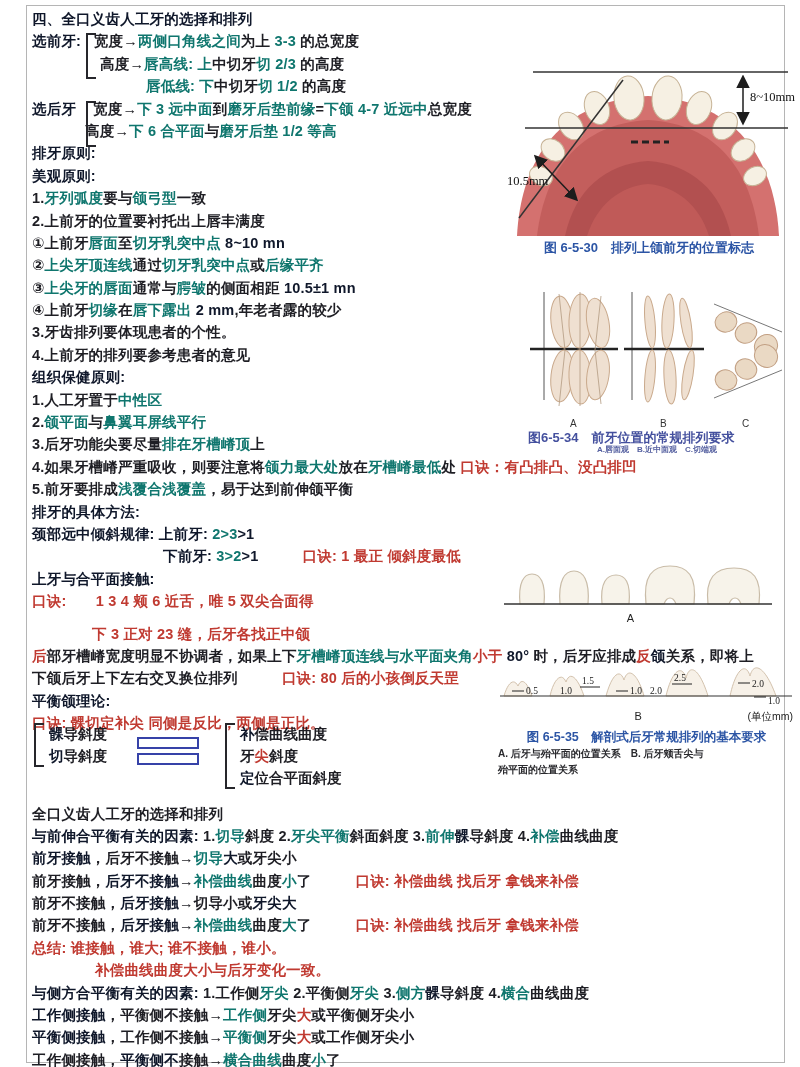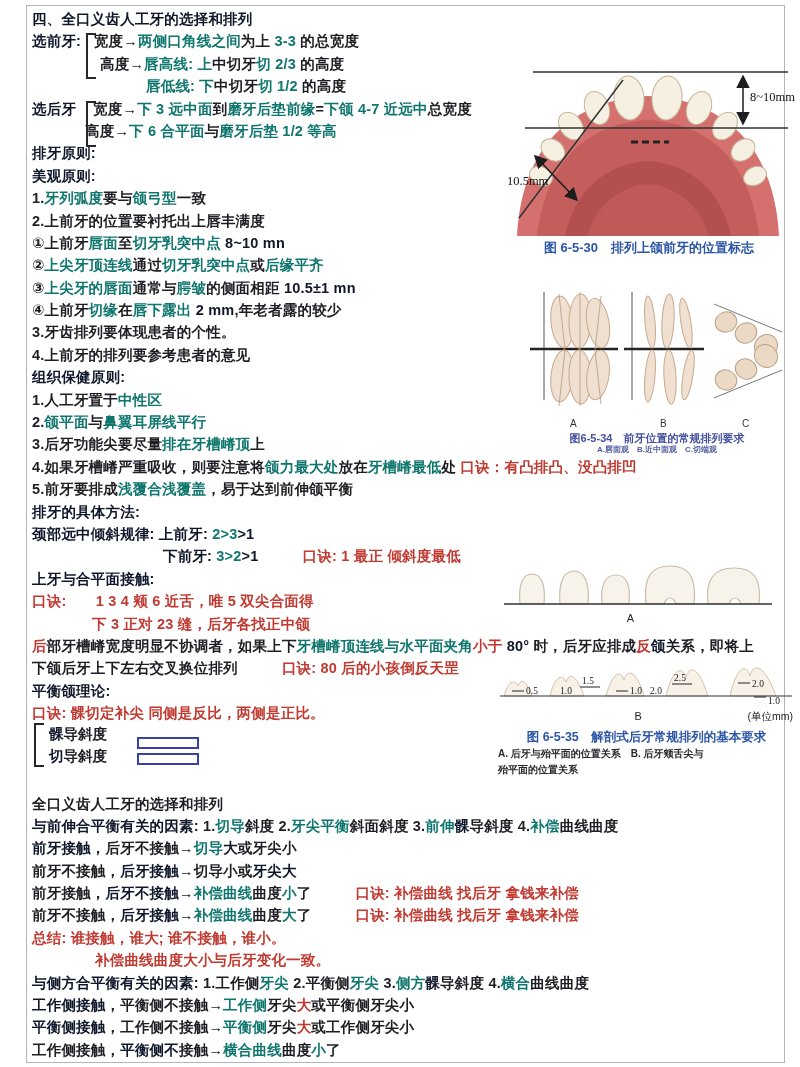--- a/index.html
+++ b/index.html
@@ -16,21 +16,21 @@
   
   .balance-diagram{position:absolute;left:34px;top:723px;display:flex;align-items:flex-start;}
   .bd-group{display:flex;align-items:stretch;}
   .bd-bracket{width:8px;border:2px solid #26262b;border-right:none;margin-right:5px;}
   .bd-rows div{height:22px;line-height:22px;font-size:14.5px;white-space:nowrap;}
   .bd-eq{margin:14px 26px 0 30px;}
   .bd-eq div{width:58px;height:8px;border:2px solid #3642a8;background:#fff;margin-bottom:4px;}
   
   .fig{position:absolute;}
   .figcap{color:#2c55a5;font-size:13px;text-align:center;margin-top:3px;}
-  .figcap-sm{color:#44509e;font-size:11px;text-align:center;line-height:12px;font-weight:bold;}
+  .figcap-sm{color:#44509e;font-size:13px;text-align:left;line-height:12px;font-weight:bold;}
   .figcap-xs{color:#5560a0;font-size:8px;text-align:center;line-height:11px;}
   .fig-sub{color:#2a2a2e;font-size:10px;line-height:16px;text-align:left;font-weight:bold;}
   .dim-label{position:absolute;font-family:"Liberation Serif","DejaVu Serif",serif;font-size:12.5px;color:#111;font-weight:normal;}
   .panel-labels{position:relative;height:14px;font-size:10px;color:#333;font-weight:normal;}
   .panel-labels span{position:absolute;top:0;}
   .ab-row{position:relative;height:16px;font-size:11px;color:#222;font-weight:normal;}
   .ab-row .lbl{position:absolute;left:46%;}
   .ab-row .unit{position:absolute;right:2px;font-size:10.5px;}
   svg text{font-family:"Liberation Serif","DejaVu Serif",serif;font-weight:normal;}
 </style>
@@ -61,31 +61,31 @@
       <div class="line"><span class="c-k">1.人工牙置于</span><span class="c-g">中性区</span></div>
       <div class="line"><span class="c-k">2.</span><span class="c-g">颌平面</span><span class="c-k">与</span><span class="c-g">鼻翼耳屏线平行</span></div>
       <div class="line"><span class="c-k">3.后牙功能尖要尽量</span><span class="c-g">排在牙槽嵴顶</span><span class="c-k">上</span></div>
       <div class="line"><span class="c-k">4.如果牙槽嵴严重吸收，则要注意将</span><span class="c-g">颌力最大处</span><span class="c-k">放在</span><span class="c-g">牙槽嵴最低</span><span class="c-k">处 </span><span class="c-r">口诀：有凸排凸、没凸排凹</span></div>
       <div class="line"><span class="c-k">5.前牙要排成</span><span class="c-g">浅覆合浅覆盖</span><span class="c-k">，易于达到前伸颌平衡</span></div>
       <div class="line"><span class="c-b">排牙的具体方法:</span></div>
       <div class="line"><span class="c-b">颈部远中倾斜规律: </span><span class="c-b">上前牙: </span><span class="c-g">2&gt;3</span><span class="c-b">&gt;1</span></div>
       <div class="line" style="margin-left: 131px;"><span class="c-b">下前牙: </span><span class="c-g">3&gt;2</span><span class="c-b">&gt;1</span><span class="c-k">　　　</span><span class="c-r">口诀: 1 最正 倾斜度最低</span></div>
       <div class="line"><span class="c-b">上牙与合平面接触:</span></div>
       <div class="line"><span class="c-r">口诀:　　1 3 4 颊 6 近舌，唯 5 双尖合面得</span></div>
-      <div class="line" style="margin-left: 60px;"><span class="c-r">下 3 正对 23 缝，后牙各找正中颌</span></div>
+      <div class="line" style="margin-left: 60px; margin-top: 10px;"><span class="c-r">下 3 正对 23 缝，后牙各找正中颌</span></div>
       <div class="line"><span class="c-r">后</span><span class="c-k">部牙槽嵴宽度明显不协调者，如果上下</span><span class="c-g">牙槽嵴顶连线与水平面夹角</span><span class="c-r">小于</span><span class="c-b"> 80°</span><span class="c-k"> 时，后牙应排成</span><span class="c-r">反</span><span class="c-b">颌</span><span class="c-k">关系，即将上</span></div>
       <div class="line"><span class="c-k">下颌后牙上下左右交叉换位排列</span><span class="c-k">　　　</span><span class="c-r">口诀: 80 后的小孩倒反天罡</span></div>
       <div class="line"><span class="c-b">平衡颌理论:</span></div>
       <div class="line"><span class="c-r">口诀: 髁切定补尖 同侧是反比，两侧是正比。</span></div>
       <div class="line" style="height: 68px;"></div>
       <div class="line"><span class="c-k">全口义齿人工牙的选择和排列</span></div>
       <div class="line"><span class="c-b">与前伸合平衡有关的因素: </span><span class="c-k">1.</span><span class="c-g">切导</span><span class="c-k">斜度 </span><span class="c-k">2.</span><span class="c-g">牙尖平衡</span><span class="c-k">斜面斜度 </span><span class="c-k">3.</span><span class="c-g">前伸</span><span class="c-b">髁</span><span class="c-k">导斜度 </span><span class="c-k">4.</span><span class="c-g">补偿</span><span class="c-k">曲线曲度</span></div>
       <div class="line"><span class="c-b">前牙接触</span><span class="c-k">，后牙不接触→</span><span class="c-g">切导</span><span class="c-b">大</span><span class="c-k">或牙尖小</span></div>
+      <div class="line"><span class="c-k">前牙接触，</span><span class="c-b">后牙不接触</span><span class="c-k">→</span><span class="c-g">补偿曲线</span><span class="c-k">曲度</span><span class="c-g">小</span><span class="c-k">了</span><span class="c-k">　　　</span><span class="c-r">口诀: 补偿曲线 找后牙 拿钱来补偿</span></div>
       <div class="line"><span class="c-k">前牙不接触，</span><span class="c-b">后牙接触</span><span class="c-k">→切导小或</span><span class="c-b">牙尖大</span></div>
-      <div class="line"><span class="c-k">前牙接触，</span><span class="c-b">后牙不接触</span><span class="c-k">→</span><span class="c-g">补偿曲线</span><span class="c-k">曲度</span><span class="c-g">小</span><span class="c-k">了</span><span class="c-k">　　　</span><span class="c-r">口诀: 补偿曲线 找后牙 拿钱来补偿</span></div>
       <div class="line"><span class="c-k">前牙不接触，</span><span class="c-b">后牙接触</span><span class="c-k">→</span><span class="c-g">补偿曲线</span><span class="c-k">曲度</span><span class="c-g">大</span><span class="c-k">了</span><span class="c-k">　　　</span><span class="c-r">口诀: 补偿曲线 找后牙 拿钱来补偿</span></div>
       <div class="line"><span class="c-r">总结: 谁接触，谁大; 谁不接触，谁小。</span></div>
       <div class="line" style="margin-left: 63px;"><span class="c-r">补偿曲线曲度大小与后牙变化一致。</span></div>
       <div class="line"><span class="c-b">与侧方合平衡有关的因素: </span><span class="c-k">1.工作侧</span><span class="c-g">牙尖</span><span class="c-k"> 2.平衡侧</span><span class="c-g">牙尖</span><span class="c-k"> 3.</span><span class="c-g">侧方</span><span class="c-b">髁</span><span class="c-k">导斜度 </span><span class="c-k">4.</span><span class="c-g">横合</span><span class="c-k">曲线曲度</span></div>
       <div class="line"><span class="c-b">工作侧接触</span><span class="c-k">，平衡侧不接触→</span><span class="c-g">工作侧</span><span class="c-k">牙尖</span><span class="c-r">大</span><span class="c-k">或平衡侧牙尖小</span></div>
       <div class="line"><span class="c-b">平衡侧接触</span><span class="c-k">，工作侧不接触→</span><span class="c-g">平衡侧</span><span class="c-k">牙尖</span><span class="c-r">大</span><span class="c-k">或工作侧牙尖小</span></div>
       <div class="line"><span class="c-k">工作侧接触，</span><span class="c-b">平衡侧不</span><span class="c-k">接触→</span><span class="c-g">横合曲线</span><span class="c-k">曲度</span><span class="c-g">小</span><span class="c-k">了</span></div>
     </div>
 
   <div class="bracket b1"></div>
@@ -96,20 +96,28 @@
       <div class="bd-bracket"></div>
       <div class="bd-rows">
         <div><span class="c-b">髁</span><span class="c-k">导斜度</span></div>
         <div><span class="c-b">切</span><span class="c-k">导斜度</span></div>
       </div>
     </div>
     <div class="bd-eq">
         <div></div>
         <div></div>
       </div>
+    <div class="bd-group">
+      <div class="bd-bracket"></div>
+      <div class="bd-rows">
+        <div><span class="c-b">补</span><span class="c-k">偿曲线曲度</span></div>
+        <div><span class="c-k">牙</span><span class="c-r">尖</span><span class="c-k">斜度</span></div>
+        <div><span class="c-b">定</span><span class="c-k">位合平面斜度</span></div>
+      </div>
+    </div>
   </div>
 
   <div class="fig" style="left:503px;top:58px;width:292px;">
     <div style="position:relative;width:292px;height:178px;">
       <svg width="292" height="178" viewBox="0 0 292 178">
         <defs>
           <marker id="ah" markerWidth="9" markerHeight="9" refX="6" refY="4.5" orient="auto">
             <path d="M0,0 L9,4.5 L0,9 Z" fill="#1d1d1d"></path>
           </marker>
           <marker id="ahr" markerWidth="9" markerHeight="9" refX="3" refY="4.5" orient="auto">

